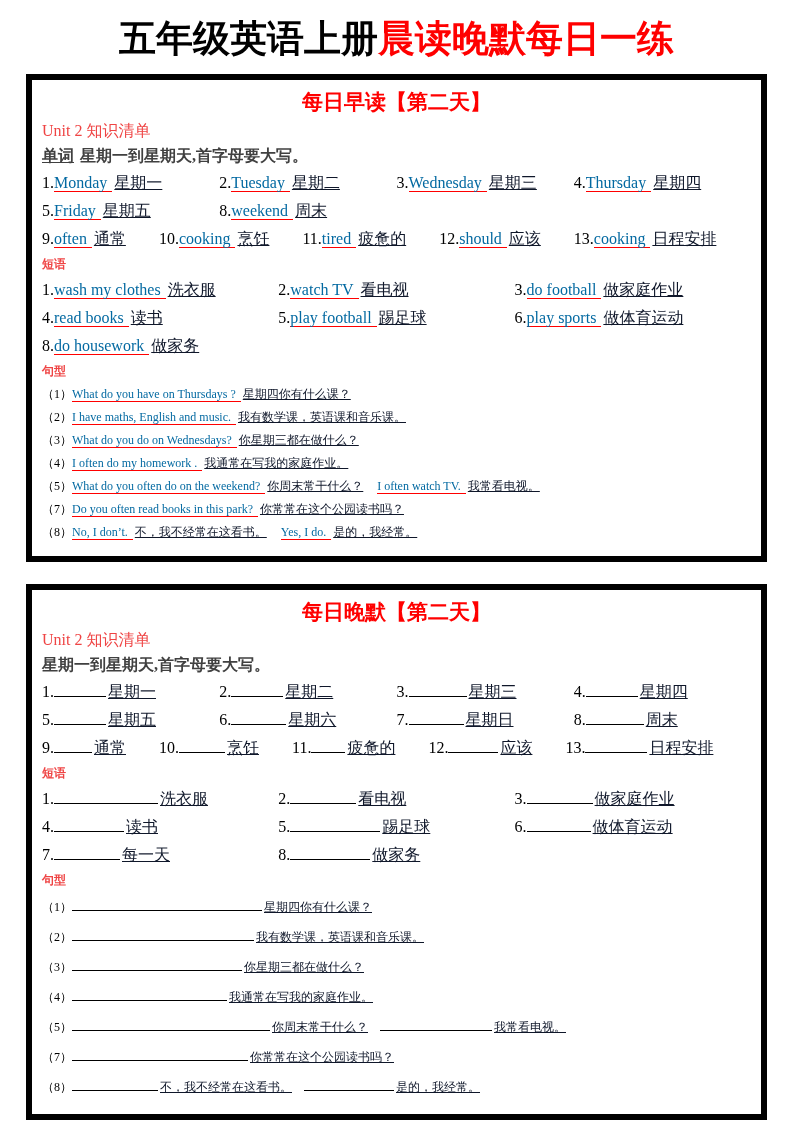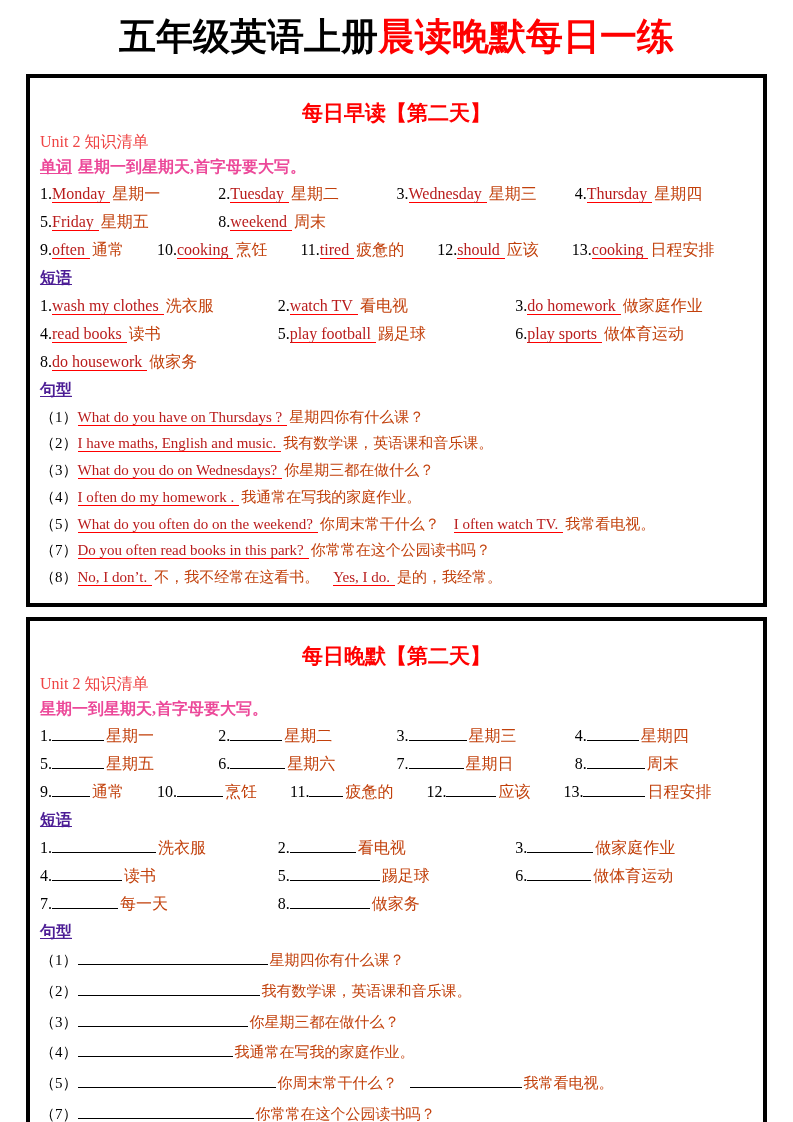--- a/index.html
+++ b/index.html
@@ -3,38 +3,38 @@
 <meta charset="utf-8">
 <style>
   * { margin:0; padding:0; box-sizing:border-box; }
   html,body { background:#ffffff; }
   body {
     width:793px; min-height:1122px;
     font-family:"Liberation Serif","DejaVu Serif",serif;
     color:#000; font-size:16px; line-height:1.25;
   }
   .page { padding:12px 26px 10px; }
-  .title { text-align:center; font-size:37px; font-weight:700; margin:4px 0 12px; white-space:nowrap;font-family:Liberation Mono, monospace; }
+  .title { text-align:center; font-size:37px; font-weight:700; margin:4px 0 12px; white-space:nowrap; }
   .t-red { color:#ff0000; }
-  .box { border:4px solid #000000; padding:20px 10px 8px; margin-bottom:10px; }
+  .box { border:6px solid #000000; padding:7px 10px 8px; margin-bottom:22px; }
   .sec-header { text-align:center; color:#ff0000; font-weight:700; font-size:21px; margin:2px 0 5px; }
   .unit { color:#ef4444; font-size:16px; margin-bottom:5px; }
-  .intro { color:#ec4899; font-weight:700; font-size:16px; margin-bottom:7px; }
+  .intro { color:#404040; font-weight:700; font-size:16px; margin-bottom:7px; }
   .intro .lbl { text-decoration:underline; margin-right:6px; }
-  .subhead { color:#4c1d95; font-weight:700; font-size:16px; text-decoration:underline; margin:5px 0 8px; width:max-content; }
+  .subhead { color:#ef4444; font-weight:700; font-size:12px; margin:5px 0 8px; width:max-content; }
   .row { display:flex; margin-bottom:8px; white-space:nowrap; align-items:baseline; }
   .cols4 > .item { width:25%; }
   .cols3 > .item { width:33.33%; }
   .flow { gap:33px; }
   .item { display:inline-block; }
   .num { color:#000; }
-  .en { color:#b91c1c; border-bottom:1px solid #ff0000; padding-right:5px; margin-right:2px; }
-  .cn { color:#c2410c; }
+  .en { color:#0369a1; border-bottom:1px solid #ff0000; padding-right:5px; margin-right:2px; }
+  .cn { color:#0f172a;text-decoration:underline; }
   .blank { display:inline-block; height:15px; border-bottom:1px solid #000; vertical-align:baseline; margin-right:2px; }
-  .sent { font-size:15px; margin-bottom:8px; white-space:nowrap; }
+  .sent { font-size:12px; margin-bottom:8px; white-space:nowrap; }
   .sent .en2 { margin-left:14px; }
   .sent .b2 { margin-left:12px; }
   .evening .sent { margin-bottom:11px; }
 </style>
 </head>
 <body>
 
 <div class="page">
 
   <h1 class="title"><span>五年级英语上册</span><span class="t-red">晨读晚默每日一练</span></h1>
@@ -69,21 +69,21 @@
   <span class="item"><span class="num">12.</span><span class="en">should</span><span class="cn">应该</span></span>
 
   <span class="item"><span class="num">13.</span><span class="en">cooking</span><span class="cn">日程安排</span></span>
 </div>
     <div class="subhead">短语</div>
     <div class="row cols3">
   <span class="item"><span class="num">1.</span><span class="en">wash my clothes</span><span class="cn">洗衣服</span></span>
 
   <span class="item"><span class="num">2.</span><span class="en">watch TV</span><span class="cn">看电视</span></span>
 
-  <span class="item"><span class="num">3.</span><span class="en">do homework</span><span class="cn">做家庭作业</span></span>
+  <span class="item"><span class="num">3.</span><span class="en">do football</span><span class="cn">做家庭作业</span></span>
 </div>
     <div class="row cols3">
   <span class="item"><span class="num">4.</span><span class="en">read books</span><span class="cn">读书</span></span>
 
   <span class="item"><span class="num">5.</span><span class="en">play football</span><span class="cn">踢足球</span></span>
 
   <span class="item"><span class="num">6.</span><span class="en">play sports</span><span class="cn">做体育运动</span></span>
 </div>
     <div class="row cols3">
 

